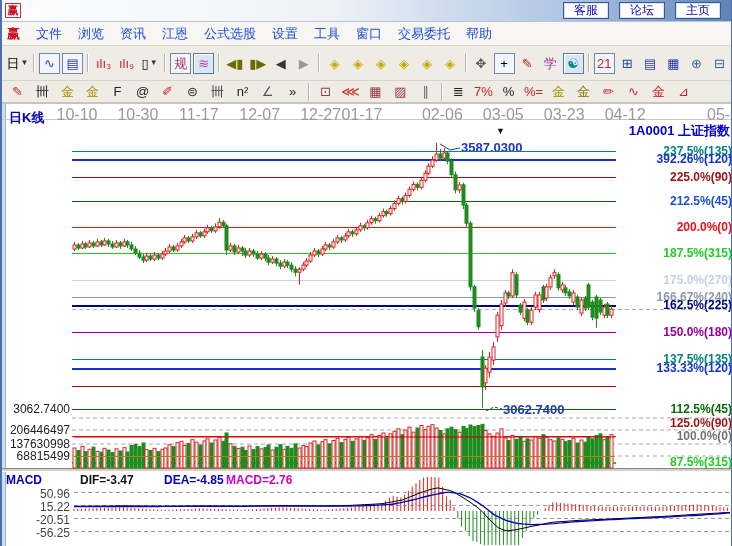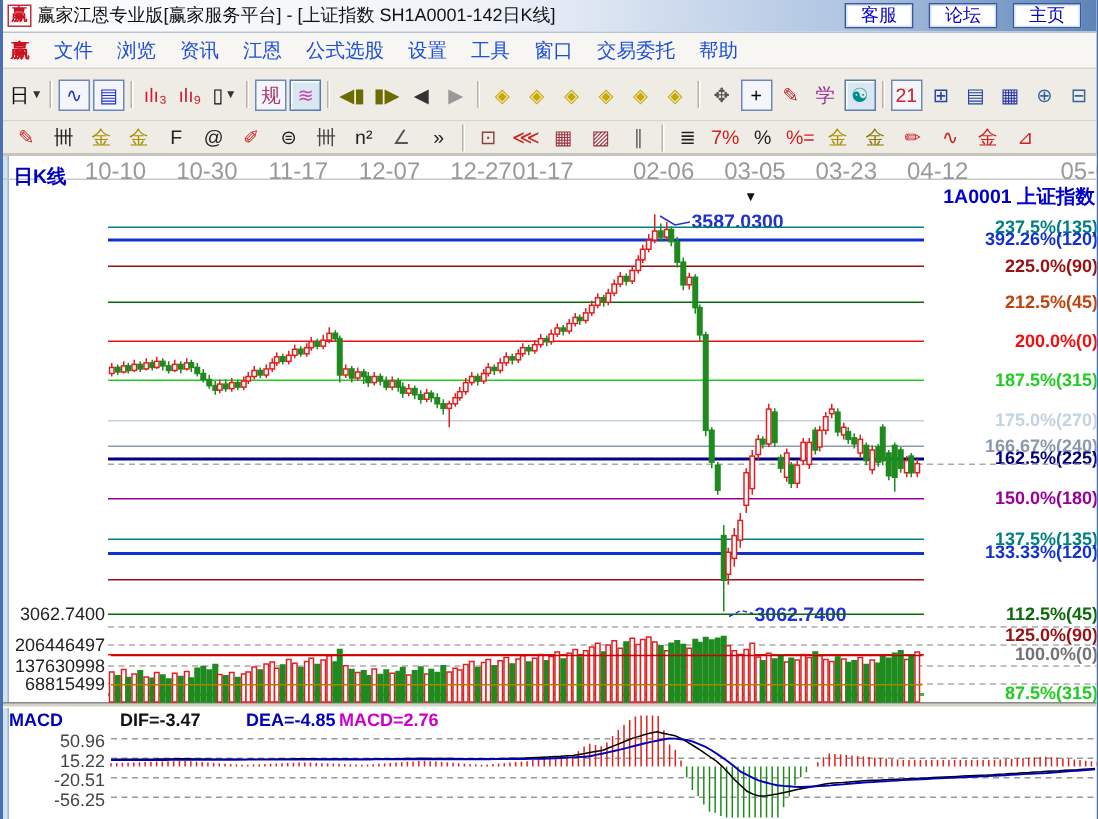--- a/index.html
+++ b/index.html
@@ -51,21 +51,20 @@
   .macd-label { position:absolute; font-size:12px; font-weight:bold; white-space:nowrap; }
   svg.plot { position:absolute; left:0; top:0; }
 </style>
 </head>
 <body>
 
 <div id="win">
 
   <div class="titlebar">
     <div class="app-logo">赢</div>
-    <div class="title-text">赢家江恩专业版[赢家服务平台] - [上证指数  SH1A0001-142日K线]</div>
     <div class="tb-buttons">
       <div class="tb-btn">客服</div>
       <div class="tb-btn">论坛</div>
       <div class="tb-btn">主页</div>
     </div>
   </div>
 
   <div class="menubar">
     <span class="menu-logo">赢</span>
 
@@ -177,21 +176,21 @@
       <div class="date-label" style="left: 562.2px;">03-23</div>
       <div class="date-label" style="left: 623.1px;">04-12</div>
       <div class="date-label last" style="left: 705px;">05-04</div>
       <div class="gline" style="top: 46.9px; height: 1px; background: rgb(0, 128, 128);"></div>
       <div class="glabel" style="top: 39.9px; color: rgb(0, 128, 128);">237.5%(135)</div>
       <div class="gline" style="top: 54.9px; height: 2px; background: rgb(17, 51, 204);"></div>
       <div class="glabel" style="top: 47.9px; color: rgb(17, 51, 204);">392.26%(120)</div>
       <div class="gline" style="top: 72.9px; height: 1px; background: rgb(153, 17, 17);"></div>
       <div class="glabel" style="top: 65.9px; color: rgb(153, 17, 17);">225.0%(90)</div>
       <div class="gline" style="top: 96.9px; height: 1px; background: rgb(10, 106, 10);"></div>
-      <div class="glabel" style="top: 89.9px; color: #c2410c;">212.5%(45)</div>
+      <div class="glabel" style="top: 89.9px; color: #1d4ed8;">212.5%(45)</div>
       <div class="gline" style="top: 122.9px; height: 1px; background: rgb(238, 17, 17);"></div>
       <div class="glabel" style="top: 115.9px; color: rgb(238, 17, 17);">200.0%(0)</div>
       <div class="gline" style="top: 148.8px; height: 1px; background: rgb(34, 204, 34);"></div>
       <div class="glabel" style="top: 141.8px; color: rgb(34, 204, 34);">187.5%(315)</div>
       <div class="gline" style="top: 175.8px; height: 1px; background: rgb(196, 210, 226);"></div>
       <div class="glabel" style="top: 168.8px; color: rgb(196, 210, 226);">175.0%(270)</div>
       <div class="gline" style="top: 192.8px; height: 1px; background: rgb(138, 154, 170);"></div>
       <div class="glabel" style="top: 185.8px; color: rgb(138, 154, 170);">166.67%(240)</div>
       <div class="gline" style="top: 200.8px; height: 2px; background: rgb(0, 0, 128);"></div>
       <div class="glabel" style="top: 193.8px; color: rgb(0, 0, 128);">162.5%(225)</div>

